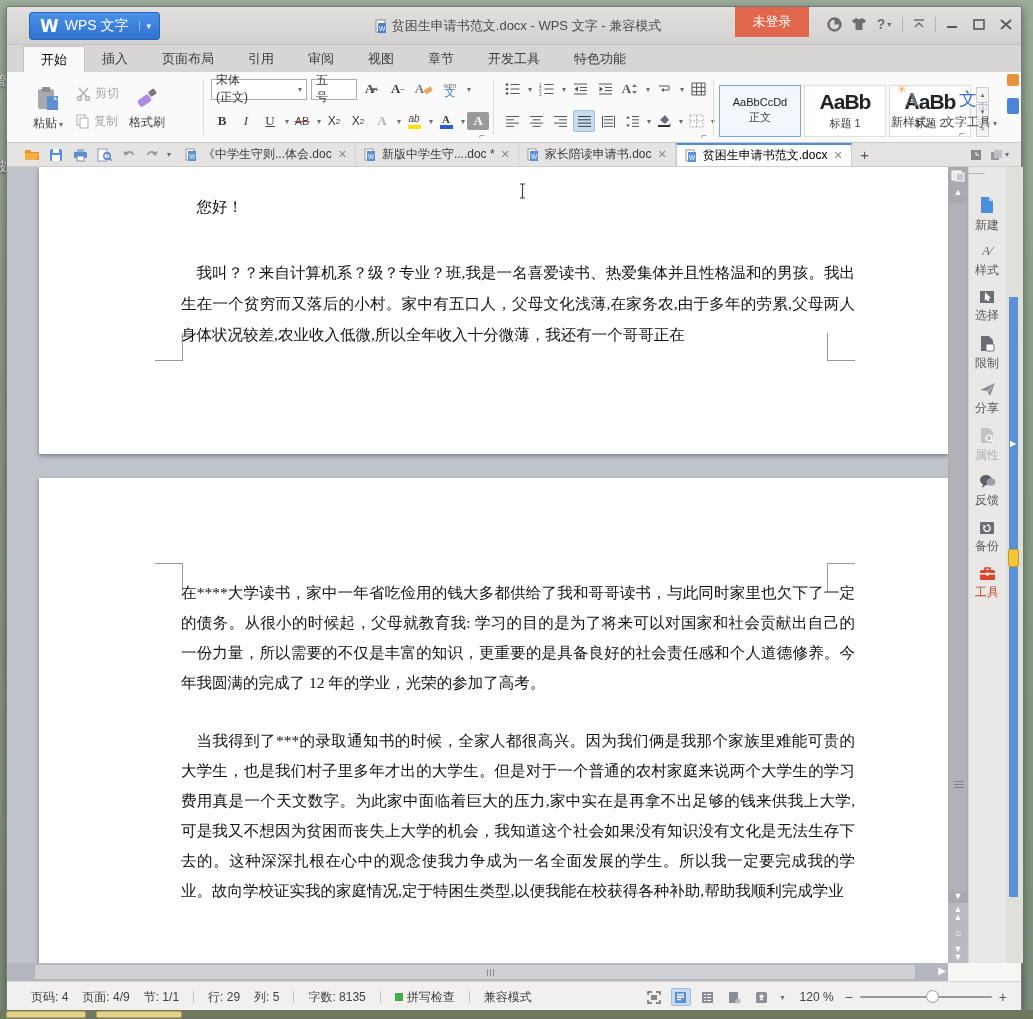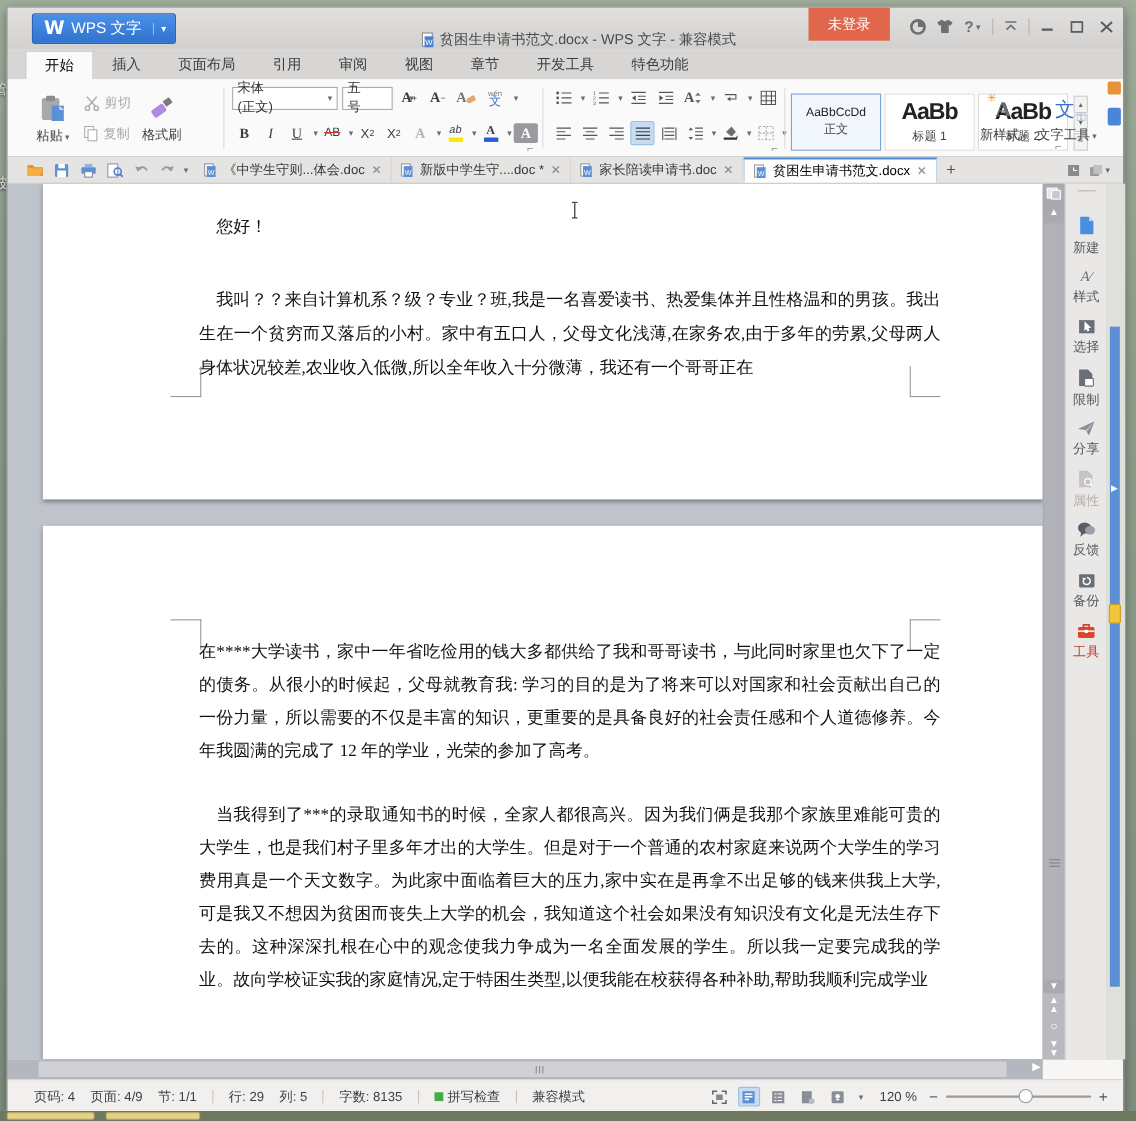--- a/index.html
+++ b/index.html
@@ -19,22 +19,22 @@
     background:#f7f6f5;border:1px solid #77797c;box-shadow:0 3px 10px rgba(0,0,0,.45);}
 
   
   .titlebar{position:absolute;left:0;top:0;width:100%;height:38px;
     background:linear-gradient(180deg,#e2e0de,#d3d1cf);border-bottom:1px solid #c4c2c0;}
   .wpsbtn{position:absolute;left:22px;top:5px;height:28px;padding:0 8px 0 10px;display:flex;align-items:center;gap:6px;
     background:linear-gradient(180deg,#4a90e8,#2f72cf);border:1px solid #2a64b5;border-radius:3px;color:#fff;}
   .wpsbtn .w{font-weight:bold;font-size:17px;font-family:"DejaVu Sans",sans-serif;}
   .wpsbtn .t{font-size:14px;font-weight:normal;}
   .wpsbtn .dd{margin-left:4px;padding-left:7px;border-left:1px solid rgba(255,255,255,.45);font-size:9px;}
-  .title-center{position:absolute;left:12px;top:0;width:100%;height:38px;display:flex;align-items:center;justify-content:center;gap:4px;
-    font-size:13px;color:#4b4b4b;pointer-events:none;margin-top:10px;}
+  .title-center{position:absolute;left:4px;top:0;width:100%;height:38px;display:flex;align-items:center;justify-content:center;gap:4px;
+    font-size:13px;color:#4b4b4b;pointer-events:none;}
   .login{position:absolute;left:728px;top:0;width:74px;height:30px;background:#e0674b;color:#fff;
     font-size:13px;display:flex;align-items:center;justify-content:center;}
   .tb-ico{position:absolute;top:6px;width:24px;height:22px;display:flex;align-items:center;justify-content:center;color:#6e6e6e;font-size:14px;}
   .tb-sep{position:absolute;top:10px;width:1px;height:15px;background:#b6b4b2;}
 
   
   .menubar{position:absolute;left:0;top:38px;width:100%;height:27px;background:#d8d6d4;
     display:flex;align-items:flex-end;padding-left:16px;}
   .mtab{height:26px;padding:0 17px;display:flex;align-items:center;font-size:13px;color:#3c3c3c;}
   .mtab.active{background:#fbfafa;border:1px solid #c6c4c2;border-bottom:none;color:#000;}
@@ -97,21 +97,21 @@
   
   .vscroll{position:absolute;left:941px;top:0;width:20px;height:796px;background:#a9a9b0;}
   .vthumb{position:absolute;left:1px;top:36px;width:18px;height:842px;max-height:842px;background:#b1b1b8;}
   .vgrip{position:absolute;left:5px;top:578px;width:10px;height:1px;background:#83838b;box-shadow:0 3px 0 #83838b,0 6px 0 #83838b;}
   .varrow{position:absolute;left:0;width:20px;text-align:center;color:#fff;font-size:9px;}
   .vpagebtns{position:absolute;left:0;top:736px;width:20px;height:60px;background:#b9b9bf;}
   .vpb{height:20px;display:flex;align-items:center;justify-content:center;color:#fff;font-size:9px;line-height:8px;}
 
   
   .sidebar{position:absolute;left:961px;top:0;width:38px;height:796px;background:#eae8e7;border-left:1px solid #d5d3d1;
-    display:flex;flex-direction:column;align-items:center;padding-top:6px;}
+    display:flex;flex-direction:column;align-items:flex-start;padding-top:6px;}
   .sb-handle{width:16px;height:3px;border-top:1px solid #b5b3b1;margin-bottom:16px;}
   .sbitem{width:36px;height:46px;display:flex;flex-direction:column;align-items:center;justify-content:center;gap:3px;
     font-size:12px;color:#5a5a5a;}
   .sbitem.disabled{color:#b3b1af;}
 
   
   .rightstrip{position:absolute;left:999px;top:0;width:17px;height:796px;background:#dfe0da;}
   .rs-blue{position:absolute;left:3px;top:130px;width:9px;height:600px;background:#5b8fd6;}
   .rs-arrow{position:absolute;left:4px;top:272px;color:#fff;font-size:8px;}
   .rs-yellow{position:absolute;left:2px;top:382px;width:11px;height:18px;background:#f2c53d;border:1px solid #c79b22;border-radius:2px;}

